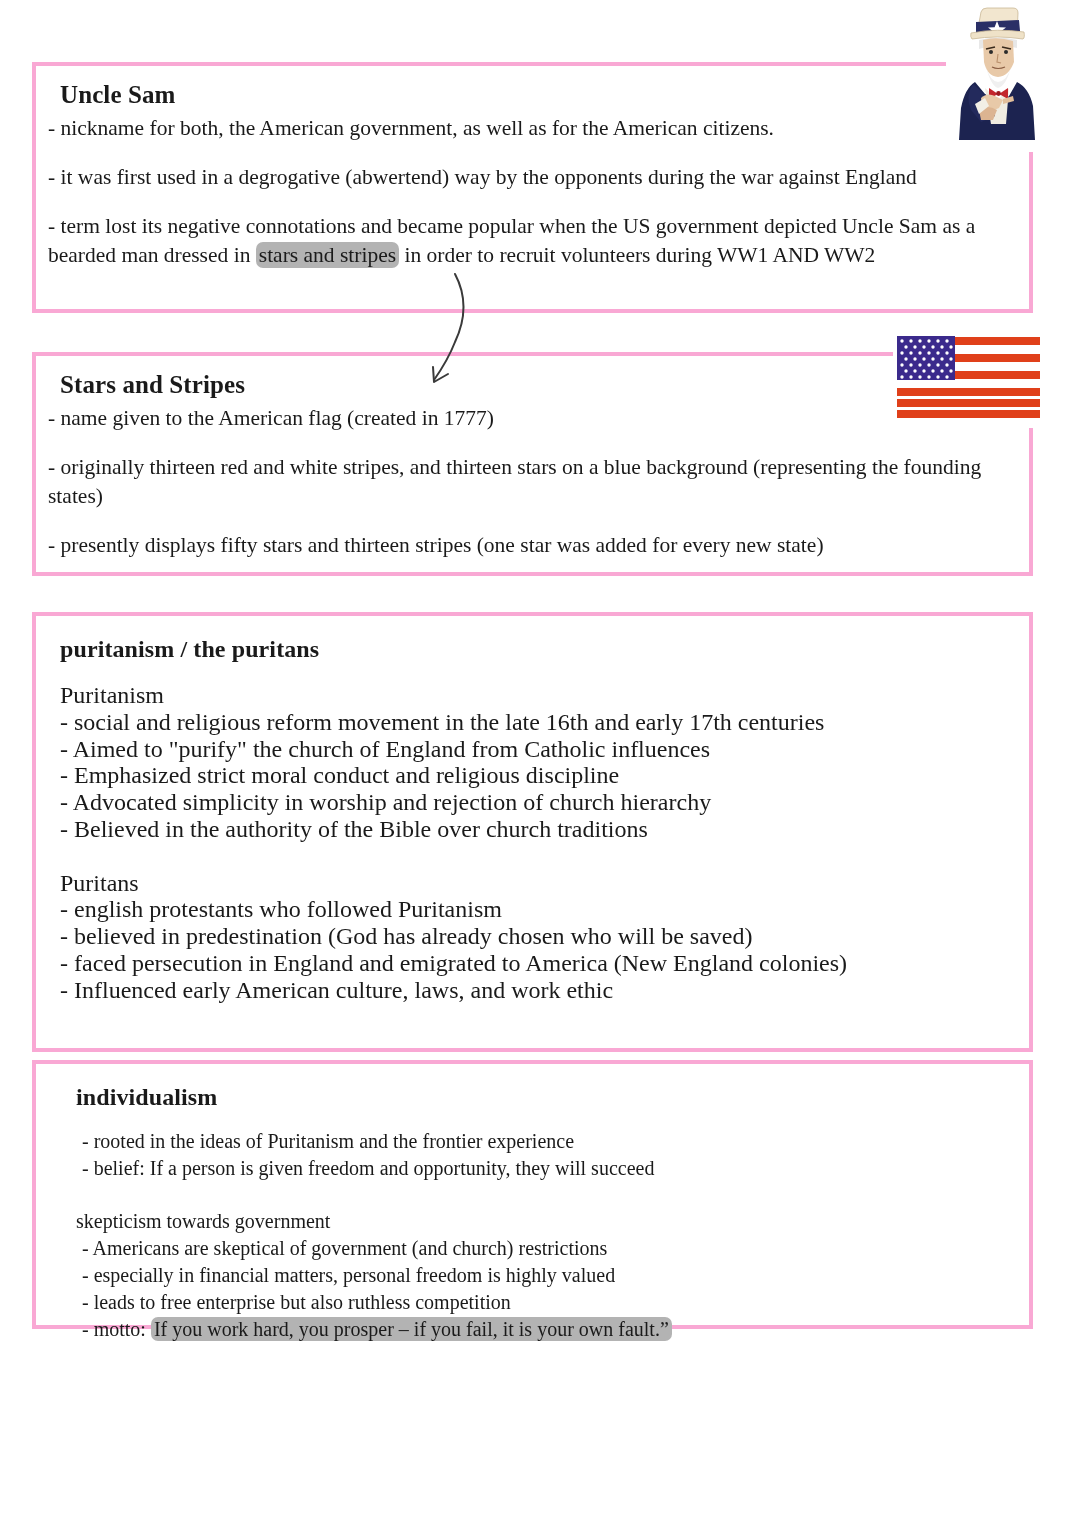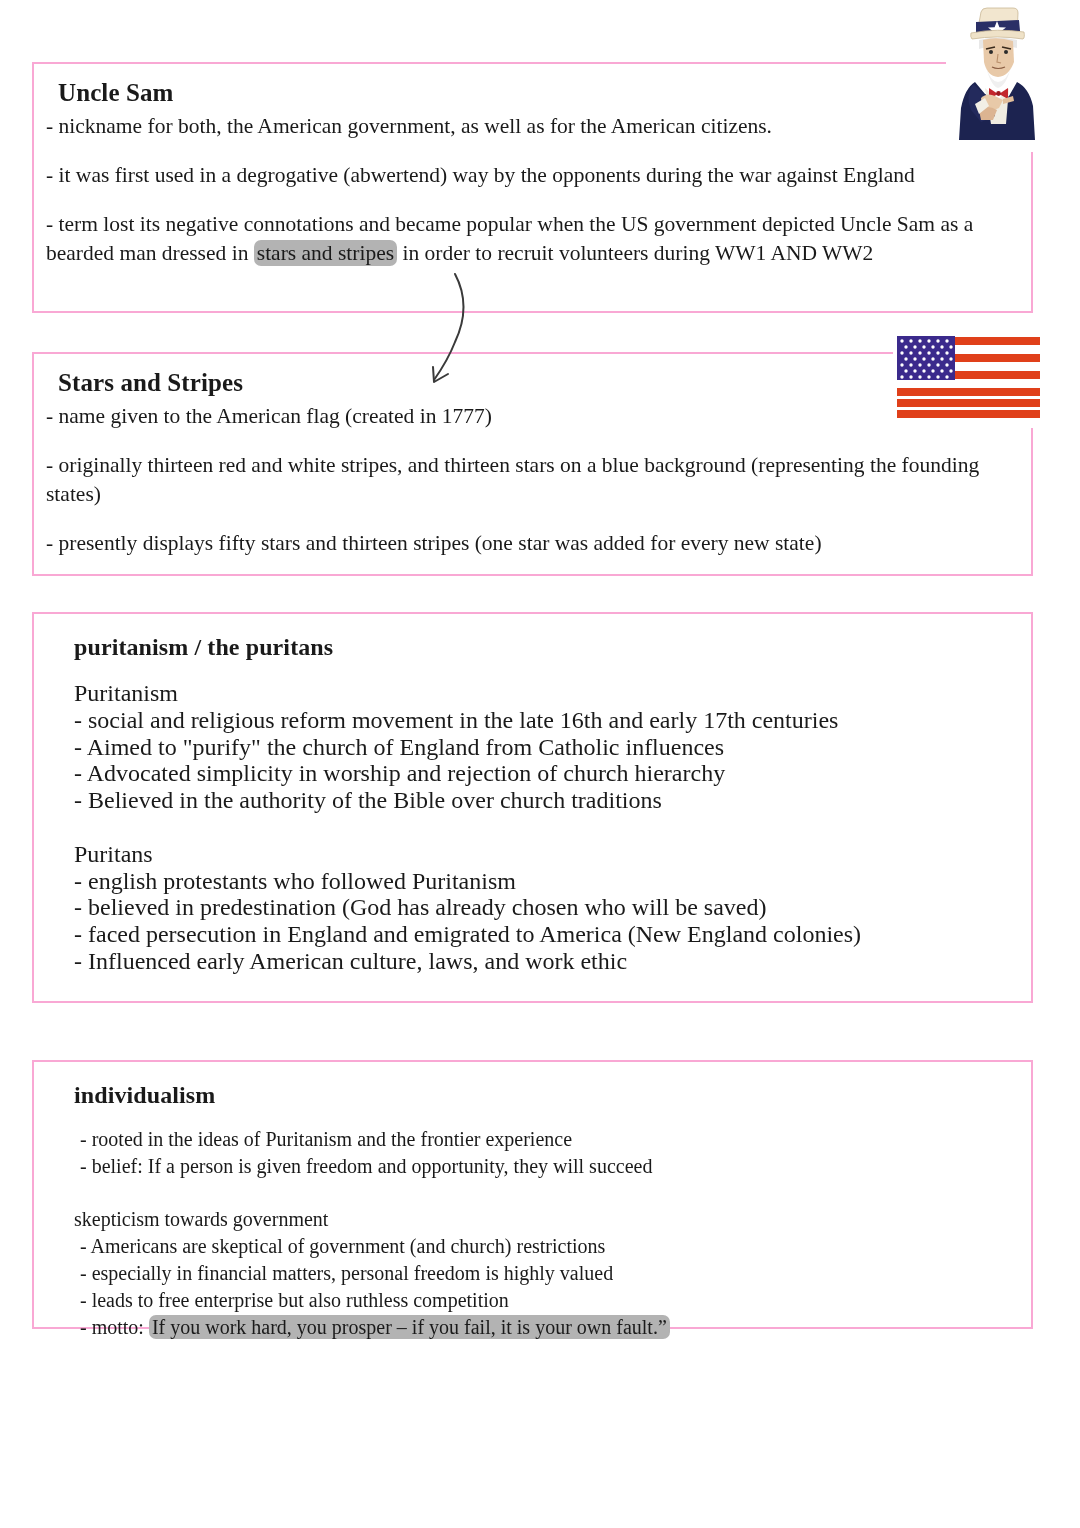--- a/index.html
+++ b/index.html
@@ -17,21 +17,21 @@
   }
 
   .page {
     position: absolute;
     inset: 0;
   }
 
   
   .box {
     position: absolute;
-    border: 2px solid #f9a8d4;
+    border: 4px solid #f9a8d4;
     background: #ffffff;
     box-sizing: border-box;
   }
 
   .box-title {
     font-weight: bold;
     letter-spacing: .1px;
   }
 
   .line {
@@ -85,22 +85,22 @@
   #box-stars-stripes .body {
     font-size: 21.5px;
     line-height: 29px;
   }
 
   
   #box-puritanism {
     left: 32px;
     top: 612px;
     width: 1001px;
-    height: 391px;
-    padding: 18px 22px 14px 40px;
+    height: 440px;
+    padding: 18px 22px 14px 24px;
   }
   #box-puritanism .box-title {
     font-size: 24px;
     line-height: 30px;
     margin: 0 0 18px 0;
   }
   #box-puritanism .body {
     font-size: 24px;
     line-height: 26.8px;
   }
@@ -291,20 +291,21 @@
         <circle cx="50" cy="41" r="1.7"></circle>
     </g>
   </svg>
 
   <div class="box" id="box-puritanism">
     <div class="box-title">puritanism / the puritans</div>
     <div class="body">
       <div class="line sub-head">Puritanism</div>
       <div class="line">- social and religious reform movement in the late 16th and early 17th centuries</div>
       <div class="line">- Aimed to "purify" the church of England from Catholic influences</div>
+      <div class="line">- Emphasized strict moral conduct and religious discipline</div>
       <div class="line">- Advocated simplicity in worship and rejection of church hierarchy</div>
       <div class="line">- Believed in the authority of the Bible over church traditions</div>
       <div class="blank"></div>
       <div class="line sub-head">Puritans</div>
       <div class="line">- english protestants who followed Puritanism</div>
       <div class="line">- believed in predestination (God has already chosen who will be saved)</div>
       <div class="line">- faced persecution in England and emigrated to America (New England colonies)</div>
       <div class="line">- Influenced early American culture, laws, and work ethic</div>
     </div>
   </div>

